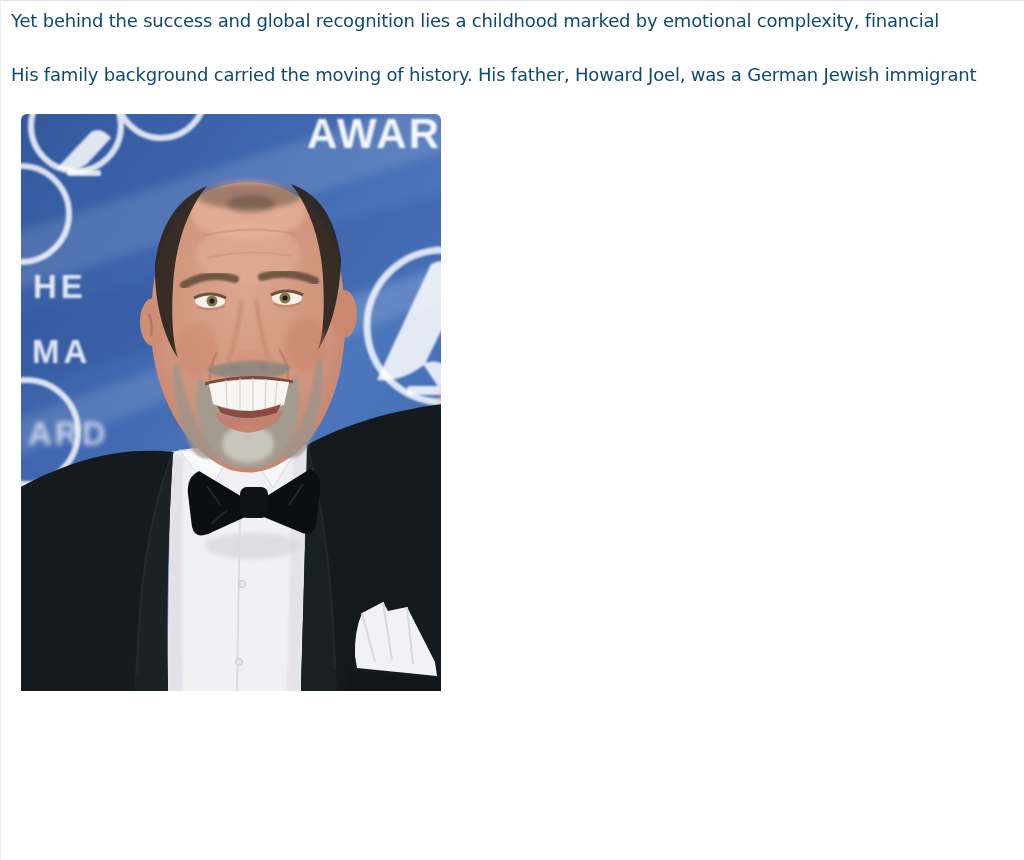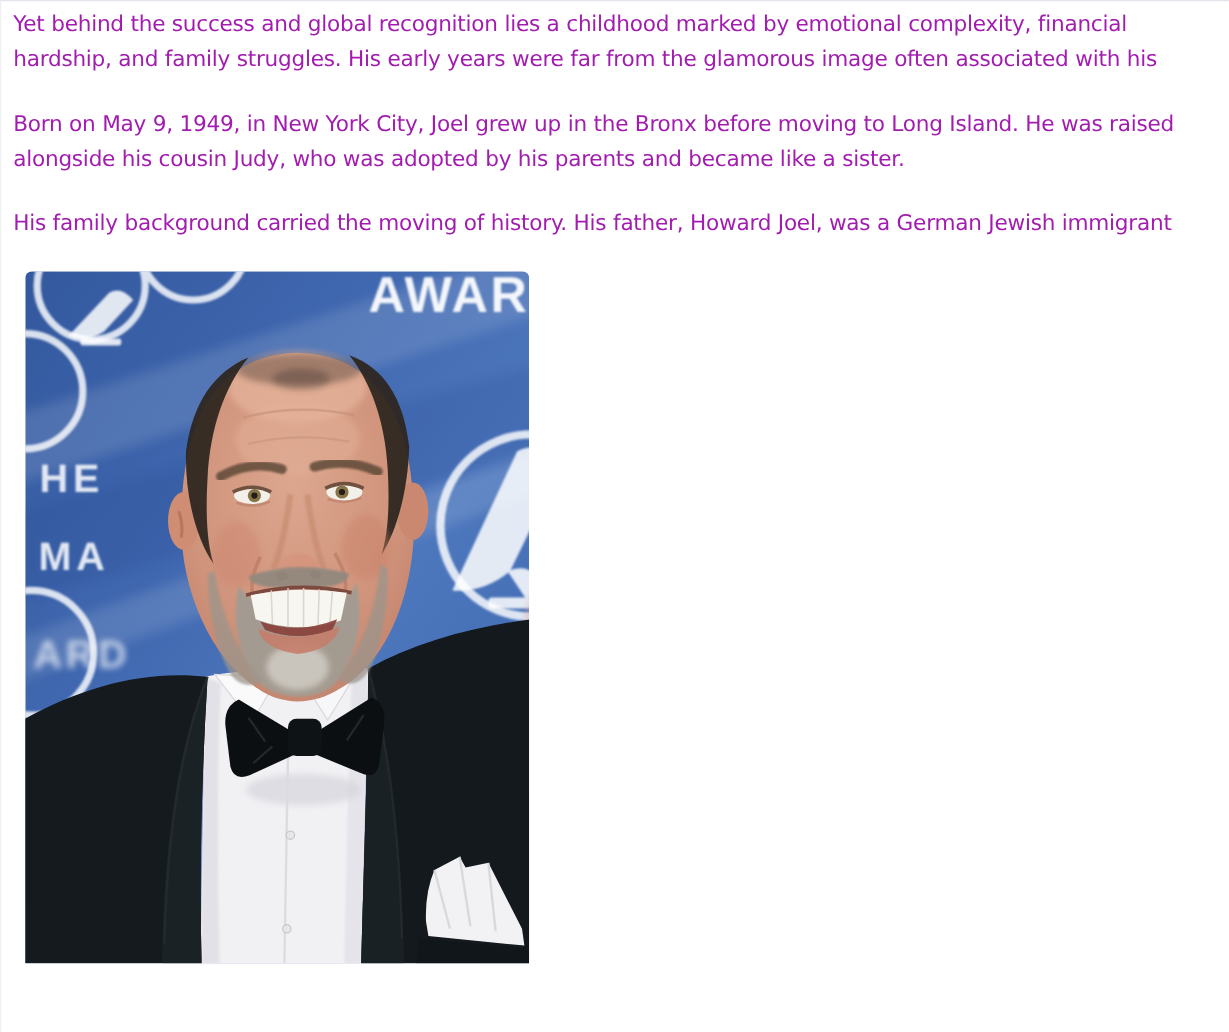--- a/index.html
+++ b/index.html
@@ -1,38 +1,33 @@
 <!DOCTYPE html>
 <html><head>
 <meta charset="utf-8">
 <style>
   * { margin:0; padding:0; box-sizing:border-box; }
   html,body { width:1024px; height:860px; overflow:hidden; background:#ffffff; }
   body { border-top:1px solid #e3e3ec; border-left:1px solid #ededf2;
          font-family:"Liberation Sans", sans-serif; }
   .article { padding:5px 0 0 10px; }
-  .para { margin:0 0 25px 0; color:#a21caf; font-size:18px; line-height:29px;
+  .para { margin:0 0 25px 0; color:#0c4a6e; font-size:18px; line-height:29px;
           font-family:"DejaVu Sans","Liberation Sans",sans-serif; }
   .ln { display:block; white-space:pre; letter-spacing:-0.2px; }
   .photo-wrap { margin:0 0 0 10px; width:420px; height:577px;
                 border-radius:6px 6px 0 0; overflow:hidden; }
   .photo-wrap svg { display:block; }
   .bktxt { font-family:"Liberation Sans",sans-serif; font-weight:700; fill:#ffffff; }
 </style>
 </head>
 <body>
 
 <main class="article">
   <p class="para">
     <span class="ln">Yet behind the success and global recognition lies a childhood marked by emotional complexity, financial</span>
-    <span class="ln">hardship, and family struggles. His early years were far from the glamorous image often associated with his</span>
-  </p>
-  <p class="para">
-    <span class="ln">Born on May 9, 1949, in New York City, Joel grew up in the Bronx before moving to Long Island. He was raised</span>
-    <span class="ln">alongside his cousin Judy, who was adopted by his parents and became like a sister.</span>
   </p>
   <p class="para">
     <span class="ln">His family background carried the moving of history. His father, Howard Joel, was a German Jewish immigrant</span>
   </p>
 
   <figure class="photo-wrap">
     <svg width="420" height="577" viewBox="0 0 420 577" xmlns="http://www.w3.org/2000/svg">
       <defs>
         <linearGradient id="bgGrad" x1="0" y1="0" x2="1" y2="1">
           <stop offset="0" stop-color="#33589e"></stop>

